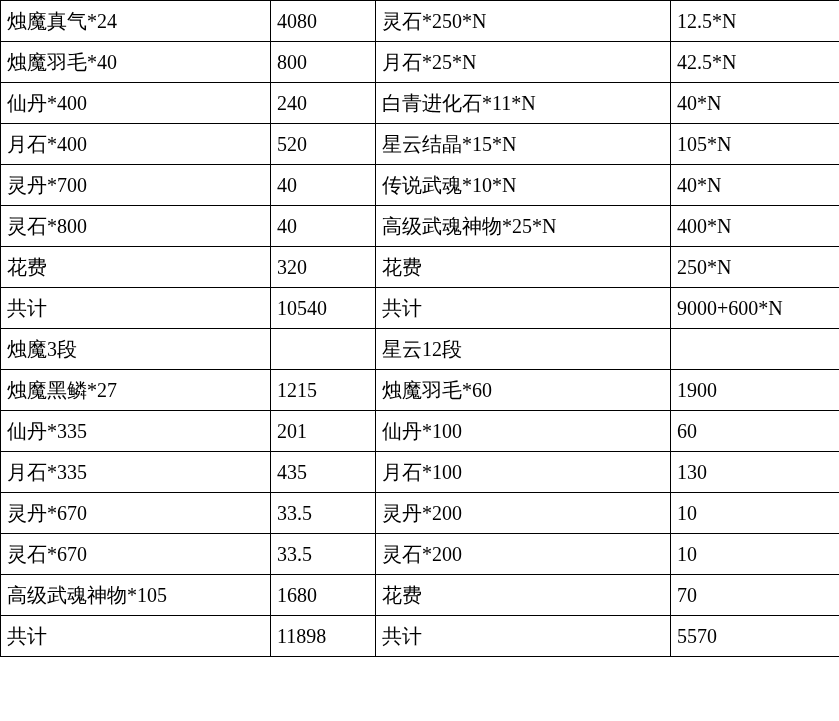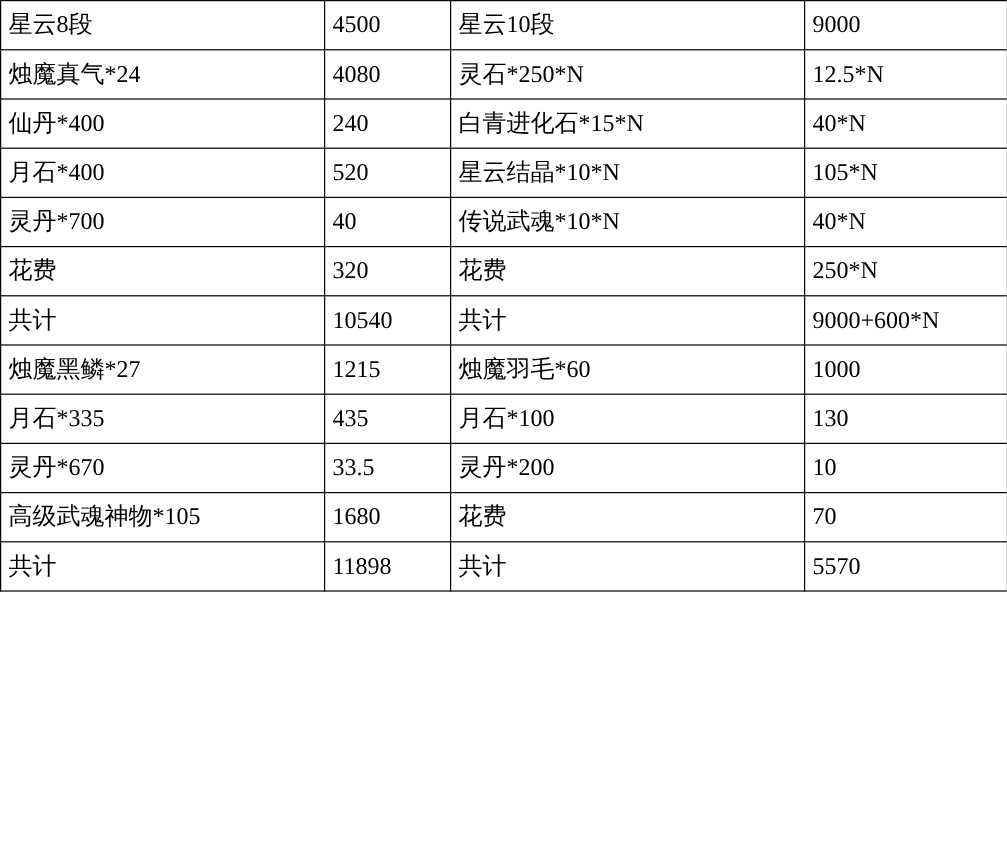--- a/index.html
+++ b/index.html
@@ -40,77 +40,101 @@
 
 <table class="cost-table">
   <colgroup>
     <col class="c1">
       <col class="c2">
       <col class="c3">
       <col class="c4">
   </colgroup>
   <tbody>
     <tr>
-      <td>星云8段</td>
-      <td>4500</td>
-      <td>星云10段</td>
-      <td>9000</td>
-    </tr>
-    <tr>
       <td>烛魔真气*24</td>
       <td>4080</td>
       <td>灵石*250*N</td>
       <td>12.5*N</td>
     </tr>
     <tr>
+      <td>烛魔羽毛*40</td>
+      <td>800</td>
+      <td>月石*25*N</td>
+      <td>42.5*N</td>
+    </tr>
+    <tr>
       <td>仙丹*400</td>
       <td>240</td>
-      <td>白青进化石*15*N</td>
+      <td>白青进化石*11*N</td>
       <td>40*N</td>
     </tr>
     <tr>
       <td>月石*400</td>
       <td>520</td>
-      <td>星云结晶*10*N</td>
+      <td>星云结晶*15*N</td>
       <td>105*N</td>
     </tr>
     <tr>
       <td>灵丹*700</td>
       <td>40</td>
       <td>传说武魂*10*N</td>
       <td>40*N</td>
+    </tr>
+    <tr>
+      <td>灵石*800</td>
+      <td>40</td>
+      <td>高级武魂神物*25*N</td>
+      <td>400*N</td>
     </tr>
     <tr>
       <td>花费</td>
       <td>320</td>
       <td>花费</td>
       <td>250*N</td>
     </tr>
     <tr>
       <td>共计</td>
       <td>10540</td>
       <td>共计</td>
       <td>9000+600*N</td>
     </tr>
     <tr>
+      <td>烛魔3段</td>
+      <td class="empty-cell"></td>
+      <td>星云12段</td>
+      <td class="empty-cell"></td>
+    </tr>
+    <tr>
       <td>烛魔黑鳞*27</td>
       <td>1215</td>
       <td>烛魔羽毛*60</td>
-      <td>1000</td>
+      <td>1900</td>
+    </tr>
+    <tr>
+      <td>仙丹*335</td>
+      <td>201</td>
+      <td>仙丹*100</td>
+      <td>60</td>
     </tr>
     <tr>
       <td>月石*335</td>
       <td>435</td>
       <td>月石*100</td>
       <td>130</td>
     </tr>
     <tr>
       <td>灵丹*670</td>
       <td>33.5</td>
       <td>灵丹*200</td>
+      <td>10</td>
+    </tr>
+    <tr>
+      <td>灵石*670</td>
+      <td>33.5</td>
+      <td>灵石*200</td>
       <td>10</td>
     </tr>
     <tr>
       <td>高级武魂神物*105</td>
       <td>1680</td>
       <td>花费</td>
       <td>70</td>
     </tr>
     <tr>
       <td>共计</td>

